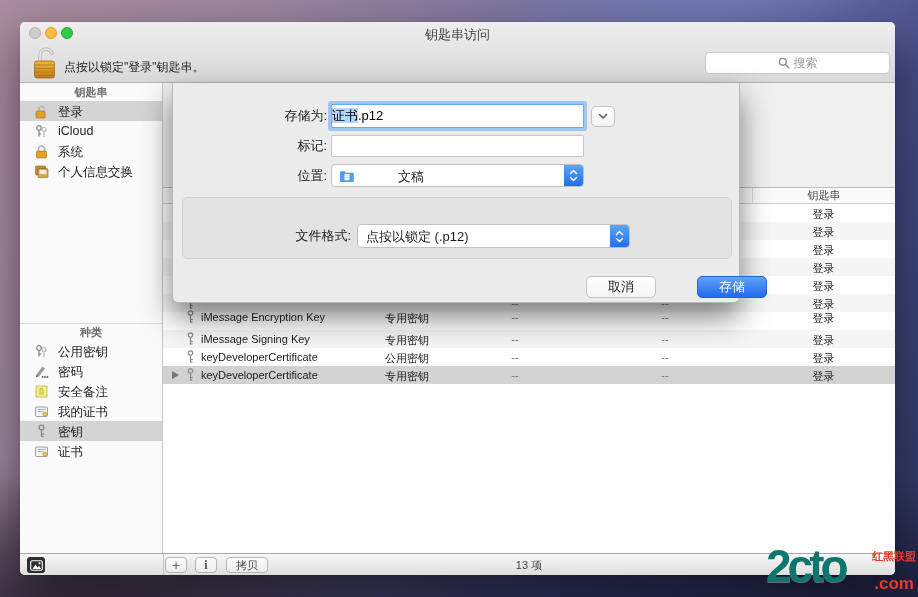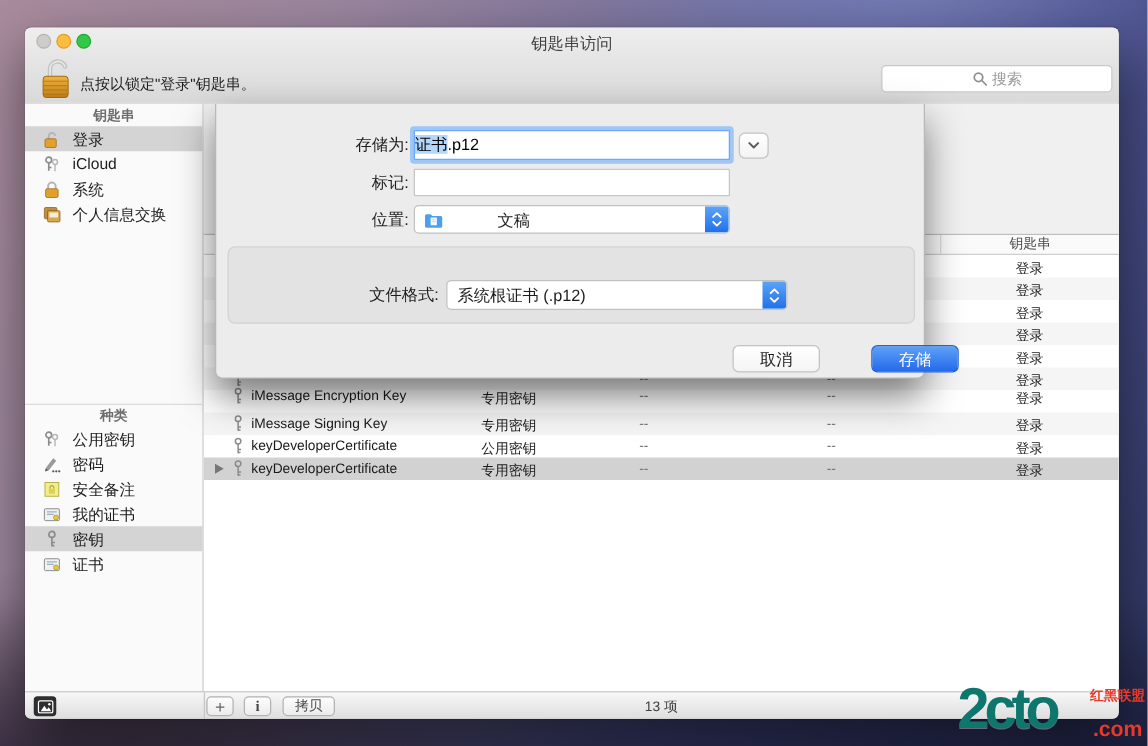--- a/index.html
+++ b/index.html
@@ -99,21 +99,21 @@
   #location-popup { left:158px; top:81px; width:253px; height:23px; }
   #format-popup { left:184px; top:141px; width:273px; height:24px; }
   .popup .ptext { position:absolute; left:8px; top:3px; color:#1c1c1c; }
   #location-popup .ptext { left:28px;margin-left:38px; }
   .popup .stepper { position:absolute; right:0; top:0; bottom:0; width:19px;
       background:linear-gradient(#5ba4f8,#2170ea); display:flex; align-items:center; justify-content:center; }
   #location-popup .folder { position:absolute; left:7px; top:4px; width:16px; height:14px; }
   #format-panel { position:absolute; left:9px; top:114px; width:550px; height:62px;
       background:#e3e3e4; border:1px solid #d2d2d2; border-radius:6px; }
   .dlg-btn { position:absolute; top:193px; width:70px; height:22px; border-radius:5px;
-      font-size:13px; text-align:center; line-height:21px; }
+      font-size:13px; text-align:center; line-height:21px;font-family:Liberation Mono, monospace; }
   #cancel-btn { left:413px; background:linear-gradient(#fff,#f4f4f4); border:1px solid #c4c4c4; color:#1c1c1c; }
   #save-btn { left:491px; background:linear-gradient(#5fa2f8,#2469ea); border:1px solid #2263d8; color:#fff;margin-left:33px; }
 
   
   #watermark { position:absolute; right:2px; bottom:0px; width:150px; height:54px; z-index:9; }
   #wm-logo { position:absolute; left:0px; top:-4px; font-size:46px; font-weight:800;
       letter-spacing:-4px; color:#0f766e; text-shadow:0 1px 0 rgba(255,255,255,.35); }
   #wm-badge { position:absolute; right:0px; top:6px; font-size:11px; color:#e8392a; font-weight:bold; }
   #wm-com { position:absolute; right:2px; bottom:3px; font-size:17px; font-weight:800; color:#e8392a; }
 </style>
@@ -382,21 +382,21 @@
         <svg width="9" height="13" viewBox="0 0 9 13">
           <polyline points="1.5,4.5 4.5,1.5 7.5,4.5" fill="none" stroke="#fff" stroke-width="1.5" stroke-linecap="round" stroke-linejoin="round"></polyline>
           <polyline points="1.5,8.5 4.5,11.5 7.5,8.5" fill="none" stroke="#fff" stroke-width="1.5" stroke-linecap="round" stroke-linejoin="round"></polyline>
         </svg>
       </span>
     </div>
 
     <div id="format-panel"></div>
     <div class="dlg-label" style="left:0;top:141px;width:178px;line-height:24px">文件格式:</div>
     <div class="popup" id="format-popup">
-      <span class="ptext">系统根证书 (.p12)</span>
+      <span class="ptext">点按以锁定 (.p12)</span>
       <span class="stepper">
         <svg width="9" height="13" viewBox="0 0 9 13">
           <polyline points="1.5,4.5 4.5,1.5 7.5,4.5" fill="none" stroke="#fff" stroke-width="1.5" stroke-linecap="round" stroke-linejoin="round"></polyline>
           <polyline points="1.5,8.5 4.5,11.5 7.5,8.5" fill="none" stroke="#fff" stroke-width="1.5" stroke-linecap="round" stroke-linejoin="round"></polyline>
         </svg>
       </span>
     </div>
 
     <div class="dlg-btn" id="cancel-btn">取消</div>
     <div class="dlg-btn" id="save-btn">存储</div>

